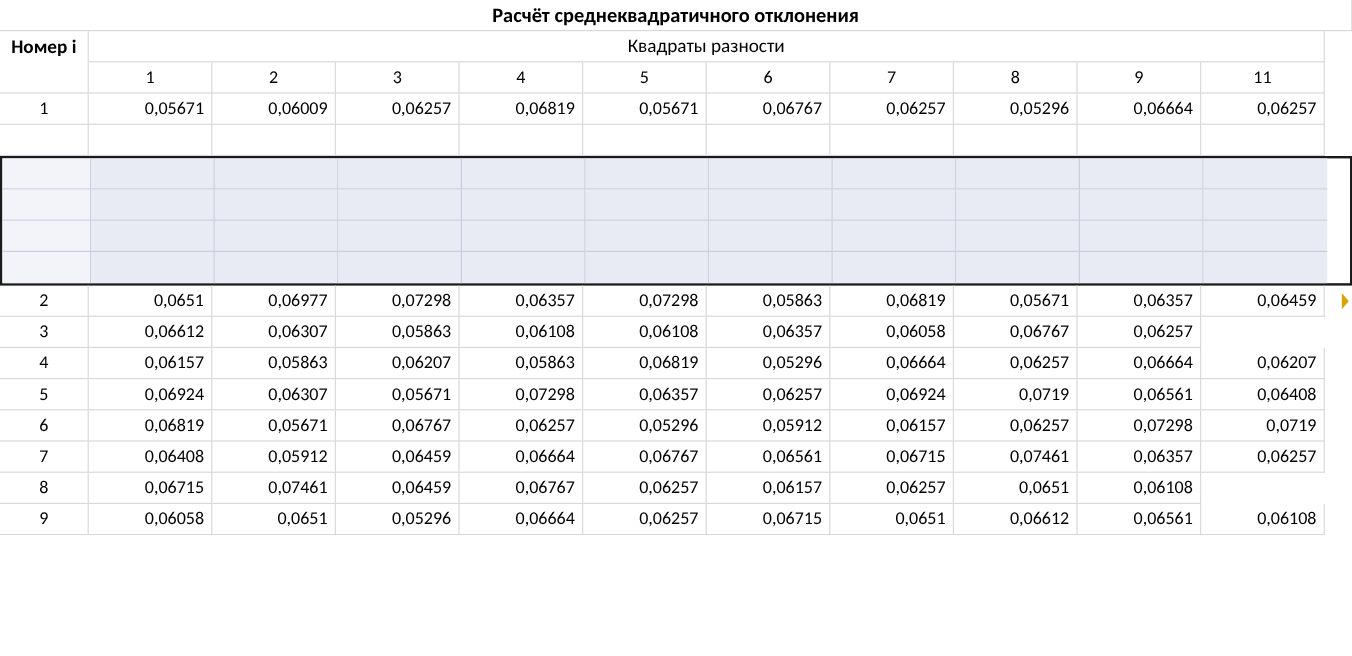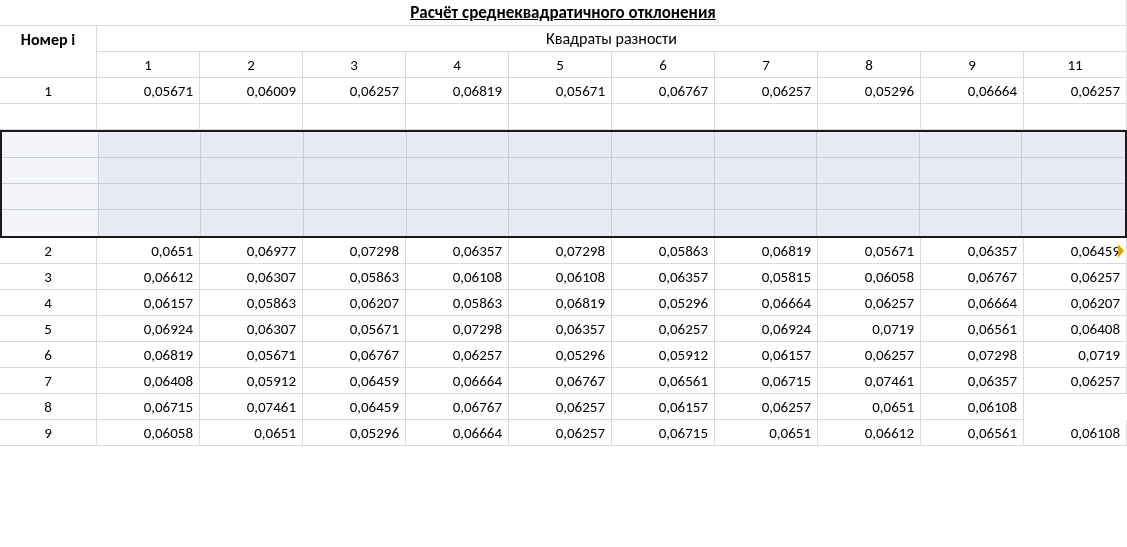--- a/index.html
+++ b/index.html
@@ -22,27 +22,26 @@
   }
   .cell {
     border-right: 1px solid #d9d9d9;
     border-bottom: 1px solid #d9d9d9;
     display: flex;
     align-items: center;
     padding: 0 6px;
     overflow: hidden;
     white-space: nowrap;
   }
-  .cA { width: 97px; justify-content: center; }
+  .cA { width: 74px; justify-content: center; }
   .cN { width: 103px; justify-content: flex-end; }
   .title {
     font-weight: bold;
     justify-content: center;
     font-size: 17px;
-    text-decoration: underline;
   }
   .subtitle {
     font-weight: normal;
     justify-content: center;
     font-size: 16px;
   }
   .row-label { font-weight: bold; font-size: 16px; }
   .colnum { justify-content: center; }
   
   .merge-all { width: 1127px; border-right: 1px solid #d9d9d9; }
@@ -206,21 +205,20 @@
   </div>
 
   <div class="row">
     <div class="cell cA colnum">3</div>
     <div class="cell cN">0,06612</div>
     <div class="cell cN">0,06307</div>
     <div class="cell cN">0,05863</div>
     <div class="cell cN">0,06108</div>
     <div class="cell cN">0,06108</div>
     <div class="cell cN">0,06357</div>
-    <div class="cell cN">0,05815</div>
     <div class="cell cN">0,06058</div>
     <div class="cell cN">0,06767</div>
     <div class="cell cN">0,06257</div>
   </div>
 
   <div class="row">
     <div class="cell cA colnum">4</div>
     <div class="cell cN">0,06157</div>
     <div class="cell cN">0,05863</div>
     <div class="cell cN">0,06207</div>

